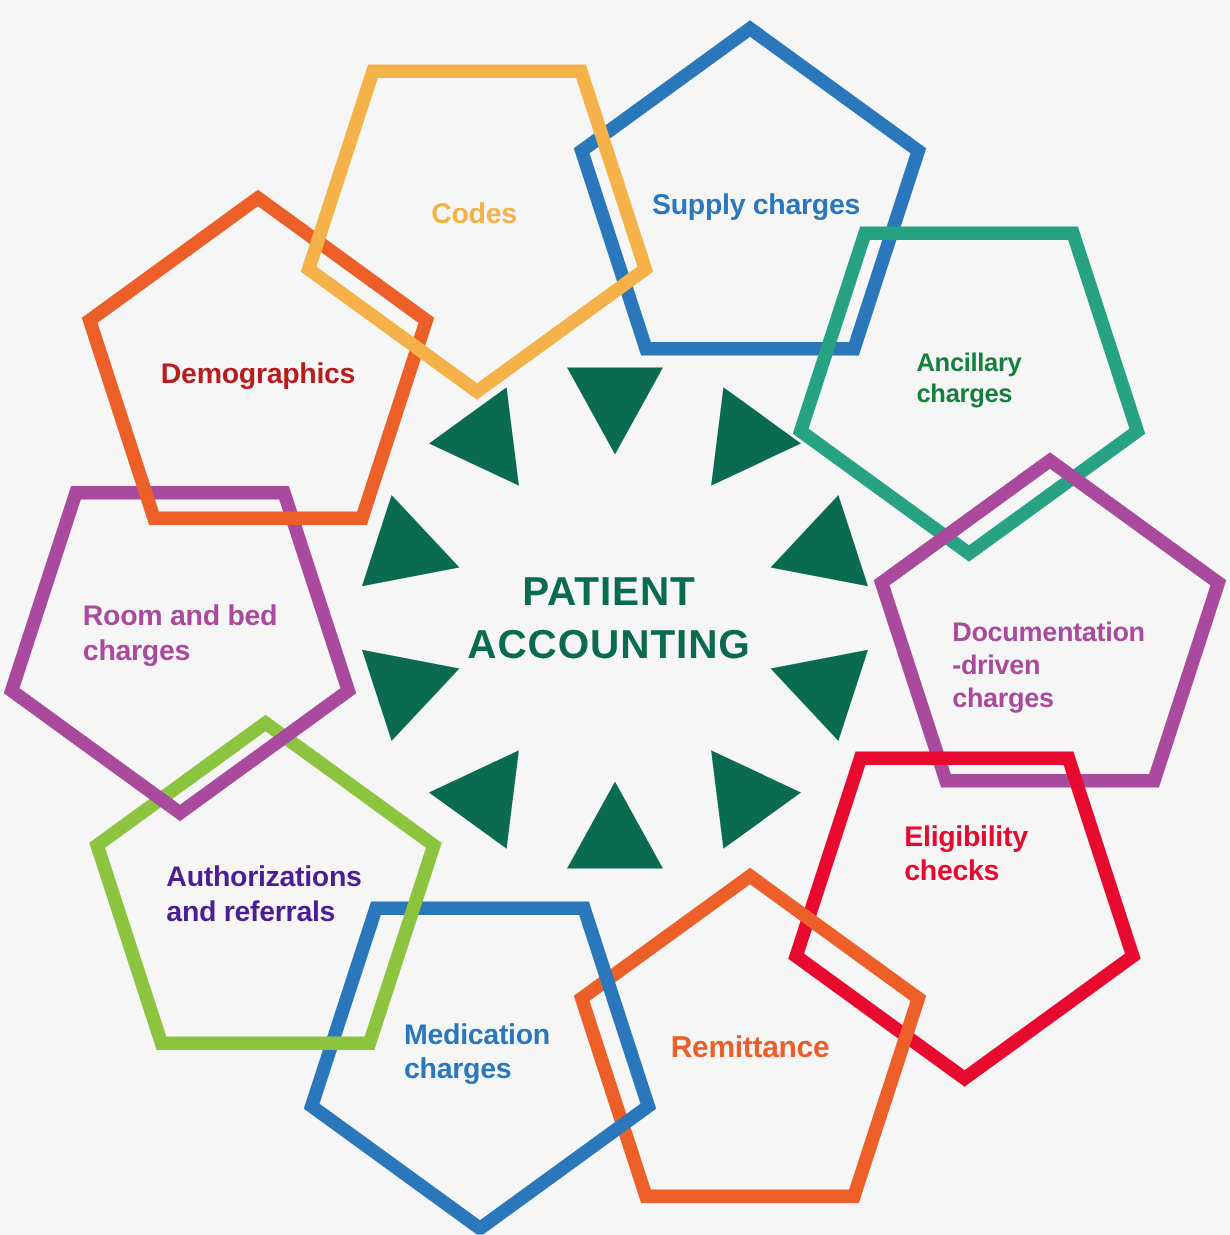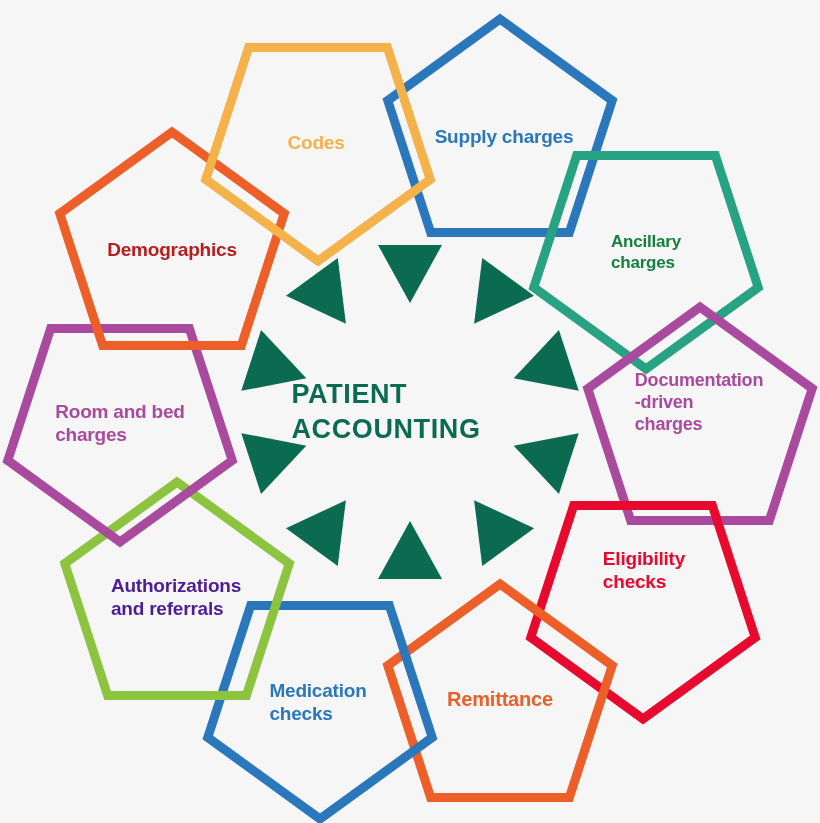--- a/index.html
+++ b/index.html
@@ -38,23 +38,24 @@
     position: absolute;
     font-weight: bold;
     line-height: 1.22;
     white-space: pre-line;
     transform: translate(-50%, -50%);
     pointer-events: none;
     letter-spacing: -0.2px;
   }
   #center-title {
     position: absolute;
-    left: 386px;
+    left: 406px;
     top: 412px;
     transform: translate(-50%, -50%);
+    text-align: center;
     font-weight: bold;
     font-size: 27px;
     line-height: 1.28;
     letter-spacing: 0.6px;
     white-space: pre-line;
   }
 </style>
 </head>
 <body style="background: rgb(246, 246, 246);">
 
@@ -85,28 +86,28 @@
         <polygon class="arrow-tri" points="306.33,445.68 261.06,494.04 241.29,433.17" fill="#0a6b50"></polygon>
         <polygon class="arrow-tri" points="306.33,378.32 241.29,390.83 261.06,329.96" fill="#0a6b50"></polygon>
         <polygon class="arrow-tri" points="345.93,323.82 285.95,295.70 337.73,258.09" fill="#0a6b50"></polygon>
       </g>
   </svg>
 
   <div id="labels-layer">
       <div class="petal-label" style="left: 504px; top: 137px; color: rgb(42, 119, 187); font-size: 19px;">Supply charges</div>
       <div class="petal-label" style="left: 646px; top: 253px; color: #15803d; font-size: 17px;">Ancillary
 charges</div>
-      <div class="petal-label" style="left: 699px; top: 403px; color: rgb(169, 74, 158); font-size: 18px;">Documentation
+      <div class="petal-label" style="left: 699px; top: 444px; color: rgb(169, 74, 158); font-size: 18px;">Documentation
 -driven
 charges</div>
       <div class="petal-label" style="left: 644px; top: 570px; color: rgb(232, 9, 46); font-size: 19px;">Eligibility
 checks</div>
       <div class="petal-label" style="left: 500px; top: 699px; color: rgb(236, 95, 40); font-size: 20px;">Remittance</div>
       <div class="petal-label" style="left: 318px; top: 702px; color: rgb(42, 119, 187); font-size: 19px;">Medication
-checks</div>
+charges</div>
       <div class="petal-label" style="left: 176px; top: 597px; color: #4c1d95; font-size: 19px;">Authorizations
 and referrals</div>
       <div class="petal-label" style="left: 120px; top: 423px; color: rgb(169, 74, 158); font-size: 19px;">Room and bed
 charges</div>
       <div class="petal-label" style="left: 172px; top: 250px; color: #b91c1c; font-size: 19px;">Demographics</div>
       <div class="petal-label" style="left: 316px; top: 143px; color: rgb(245, 178, 74); font-size: 19px;">Codes</div>
     </div>
 
   <div id="center-title" style="color: rgb(10, 107, 80);">PATIENT
 ACCOUNTING</div>

